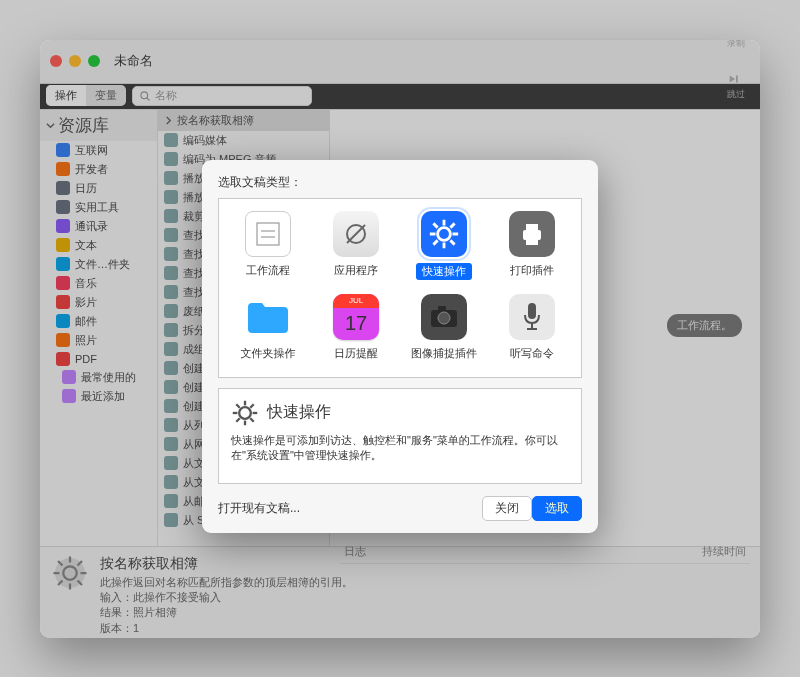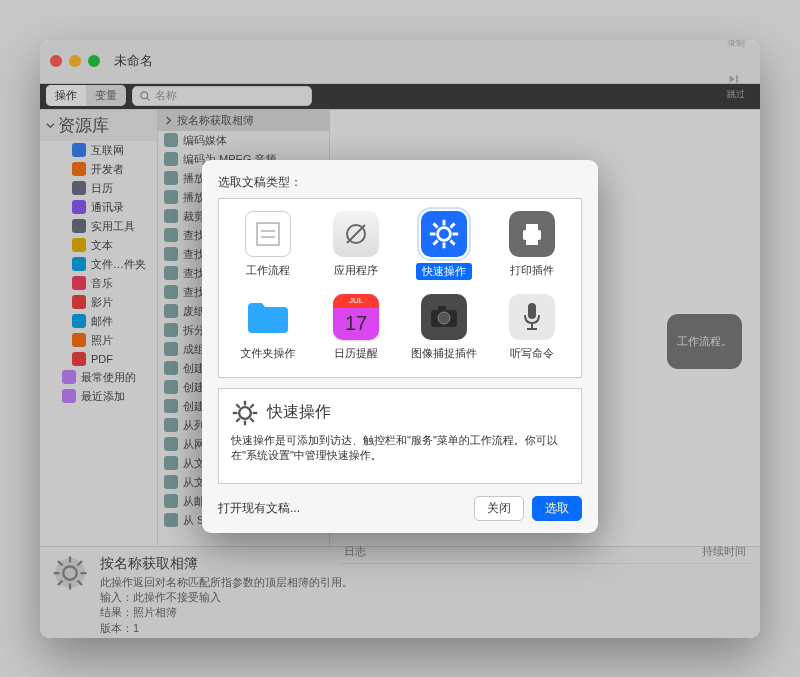--- a/index.html
+++ b/index.html
@@ -21,27 +21,27 @@
   .seg span { padding: 3px 9px; font-size: 11px; color: #6d6d6d; }
   .seg span.active { background: #fafafa; color: #333; }
   .search { flex: 0 0 180px; height: 20px; background: #f5f5f5; border: 1px solid #d8d8d8; border-radius: 5px; display: flex; align-items: center; padding: 0 6px; color: #9a9a9a; font-size: 11px; gap: 4px; }
   
   .cols { display: flex; height: 436px; }
   .col1 { width: 118px; background: #f4f4f4; border-right: 1px solid #dcdcdc; overflow: hidden; }
   .col2 { width: 172px; background: #f4f4f4; border-right: 1px solid #dcdcdc; overflow: hidden; }
   .col3 { flex: 1; background: #f7f7f7; position: relative; }
   .treehead { display: flex; align-items: center; padding: 4px 6px; font-size: 17px; color: #555; background: #e9e9e9; gap: 3px; }
   .treehead svg { width: 9px; height: 9px; }
-  .node, .leaf { display: flex; align-items: center; gap: 5px; padding: 2px 6px 2px 32px; font-size: 11px; color: #4a4a4a; white-space: nowrap; }
+  .node, .leaf { display: flex; align-items: center; gap: 5px; padding: 2px 6px 2px 16px; font-size: 11px; color: #4a4a4a; white-space: nowrap; }
   .node .ic, .leaf .ic { width: 14px; height: 14px; display: flex; align-items: center; justify-content: center; border-radius: 3px; font-size: 9px; }
   .leaf2 { padding-left: 22px; }
   .list2head { padding: 3px 6px; background: #d9d9d9; display: flex; align-items: center; gap: 4px; font-size: 11px; color: #555; }
   .row2 { display: flex; align-items: flex-start; gap: 5px; padding: 2px 6px; font-size: 11px; color: #555; white-space: nowrap; overflow: hidden; }
   .row2 .ic { width: 14px; height: 14px; background: #8aa; border-radius: 3px; flex-shrink: 0; }
-  .workflow-badge { position: absolute; top: 204px; right: 18px; background: #7a7a7a; color: #e6e6e6; font-size: 11px; padding: 20px 10px; border-radius: 11px; }
+  .workflow-badge { position: absolute; top: 204px; right: 18px; background: #7a7a7a; color: #e6e6e6; font-size: 11px; padding: 4px 10px; border-radius: 11px; }
   .wftable { position: absolute; left: 10px; right: 10px; top: 430px; font-size: 11px; color: #888; display: flex; justify-content: space-between; padding: 4px 4px; border-bottom: 1px solid #e0e0e0; }
   
   .infopanel { height: 92px; border-top: 1px solid #d6d6d6; background: #f1f1f1; padding: 8px 12px; display: flex; gap: 12px; color: #6a6a6a; font-size: 11px; }
   .infoicon { width: 36px; height: 36px; }
   .infoicon svg { width: 36px; height: 36px; }
   .infotitle { font-size: 14px; color: #4a4a4a; margin-bottom: 2px; }
   .infoline { line-height: 1.4; }
   
   .overlay { position: absolute; inset: 0; background: rgba(0,0,0,0.18); display: flex; align-items: flex-start; justify-content: center; }
   .modal { margin-top: 120px; width: 396px; background: #f6f6f6; border-radius: 9px; box-shadow: 0 12px 40px rgba(0,0,0,0.4); padding: 14px 16px 12px; }
@@ -49,21 +49,21 @@
   .grid { border: 1px solid #c9c9c9; background: #fff; padding: 12px 8px 16px; display: grid; grid-template-columns: repeat(4,1fr); gap: 14px 6px; }
   .cell { display: flex; flex-direction: column; align-items: center; gap: 6px; cursor: pointer; }
   .cellicon { width: 46px; height: 46px; border-radius: 10px; display: flex; align-items: center; justify-content: center; }
   .celllabel { font-size: 11px; color: #333; text-align: center; white-space: nowrap; }
   .cell.selected .cellicon { box-shadow: 0 0 0 2px #fff, 0 0 0 4px #0a6cff33; }
   .cell.selected .celllabel { background: #0a6cff; color: #fff; padding: 1px 6px; border-radius: 3px; }
   .desc { border: 1px solid #c9c9c9; background: #fff; margin-top: 10px; padding: 10px 12px 16px; min-height: 96px; }
   .desc h3 { font-size: 16px; font-weight: 500; margin-bottom: 6px; display: flex; align-items: center; gap: 8px; }
   .desc h3 svg { width: 28px; height: 28px; }
   .desc p { font-size: 11px; color: #333; line-height: 1.45; }
-  .mbuttons { display: flex; align-items: center; margin-top: 12px; gap: 8px; }
+  .mbuttons { display: flex; align-items: center; margin-top: 12px; gap: 0; }
   .mbuttons .spacer { flex: 1; }
   .btn { padding: 3px 12px; font-size: 12px; border-radius: 5px; border: 1px solid #c7c7c7; background: #fff; cursor: pointer; }
   .btn.link { border: none; background: none; color: #333; padding-left: 0; }
   .btn.primary { background: #0a6cff; color: #fef9c3; border-color: #0a6cff; }
 </style>
 </head>
 <body>
 
 <div class="window">
 
@@ -158,26 +158,26 @@
           </div>
           <div class="node">
             <span class="ic" style="background:#f97316"></span>
             <span>开发者</span>
           </div>
           <div class="node">
             <span class="ic" style="background:#6b7280"></span>
             <span>日历</span>
           </div>
           <div class="node">
+            <span class="ic" style="background:#6b7280"></span>
+            <span>实用工具</span>
+          </div>
+          <div class="node">
             <span class="ic" style="background:#8b5cf6"></span>
             <span>通讯录</span>
-          </div>
-          <div class="node">
-            <span class="ic" style="background:#6b7280"></span>
-            <span>实用工具</span>
           </div>
           <div class="node">
             <span class="ic" style="background:#eab308"></span>
             <span>文本</span>
           </div>
           <div class="node">
             <span class="ic" style="background:#0ea5e9"></span>
             <span>文件…件夹</span>
           </div>
           <div class="node">

